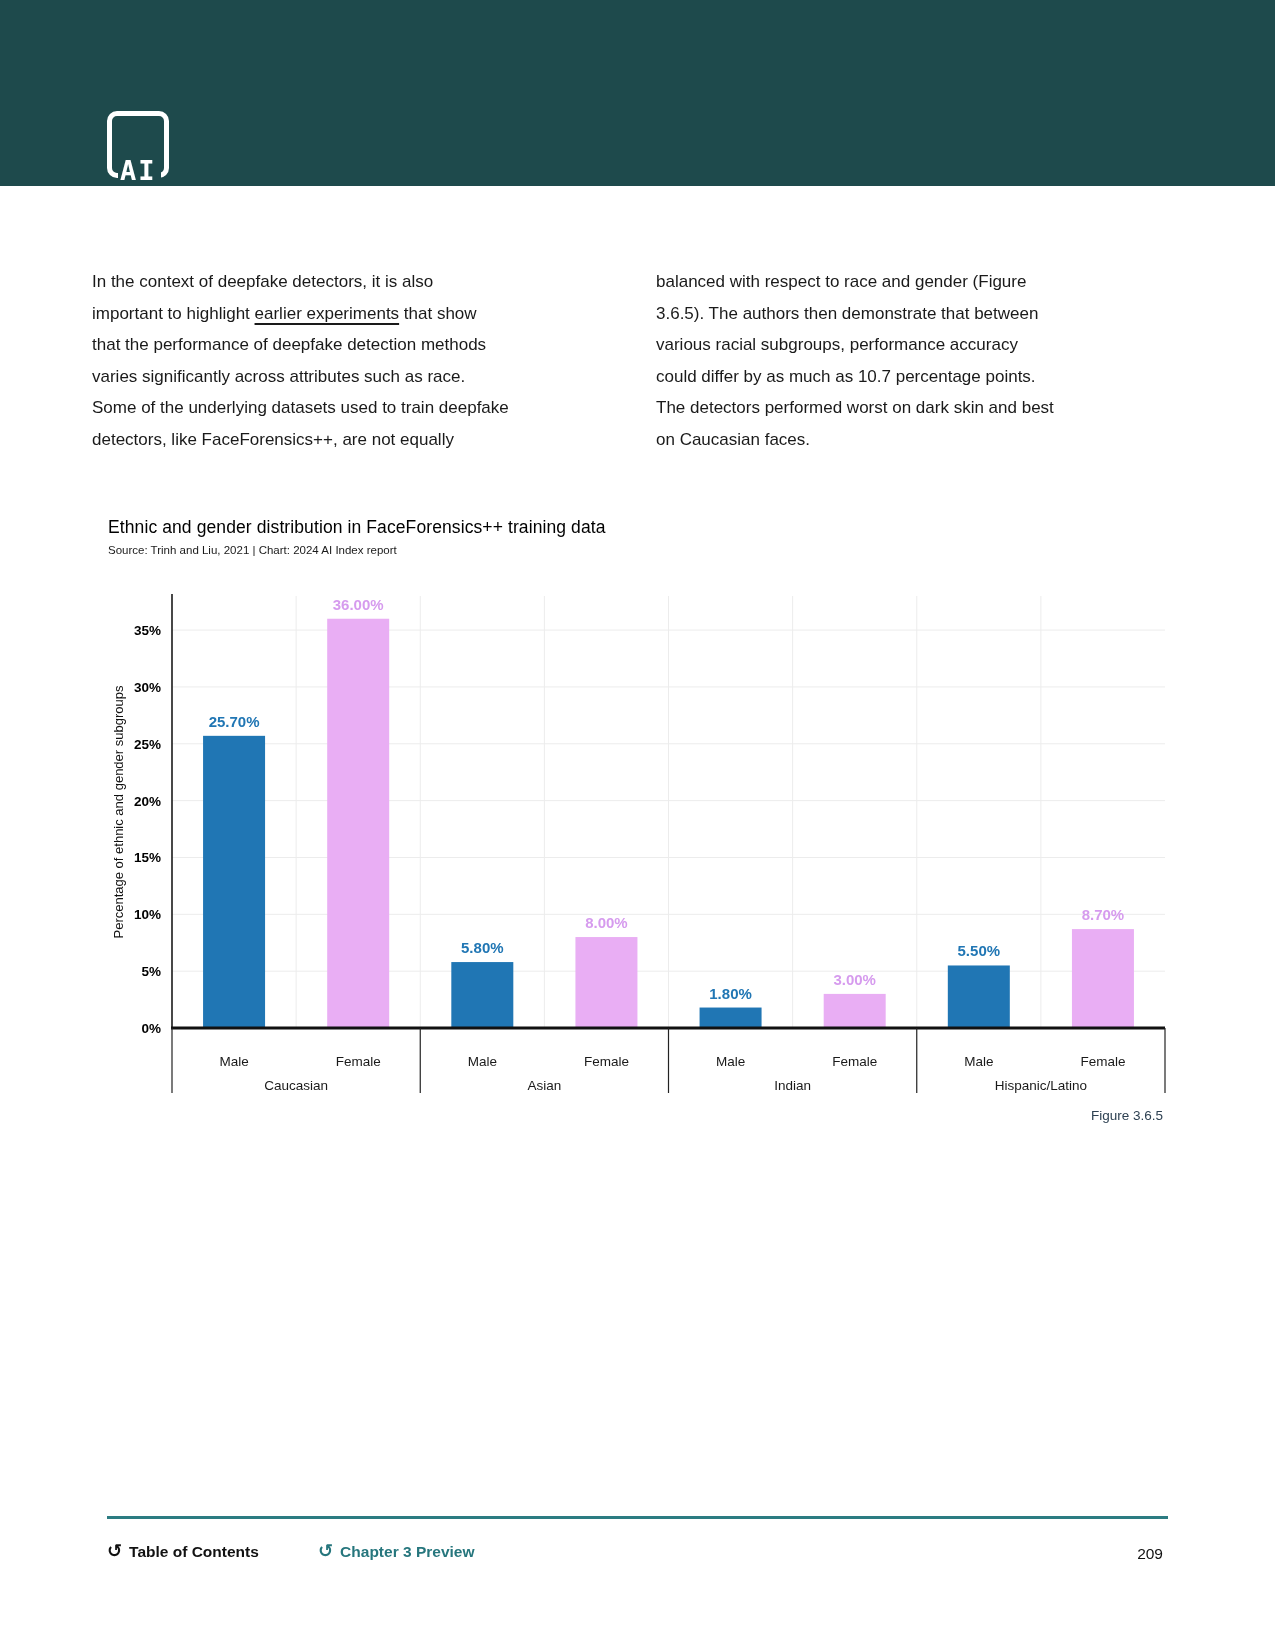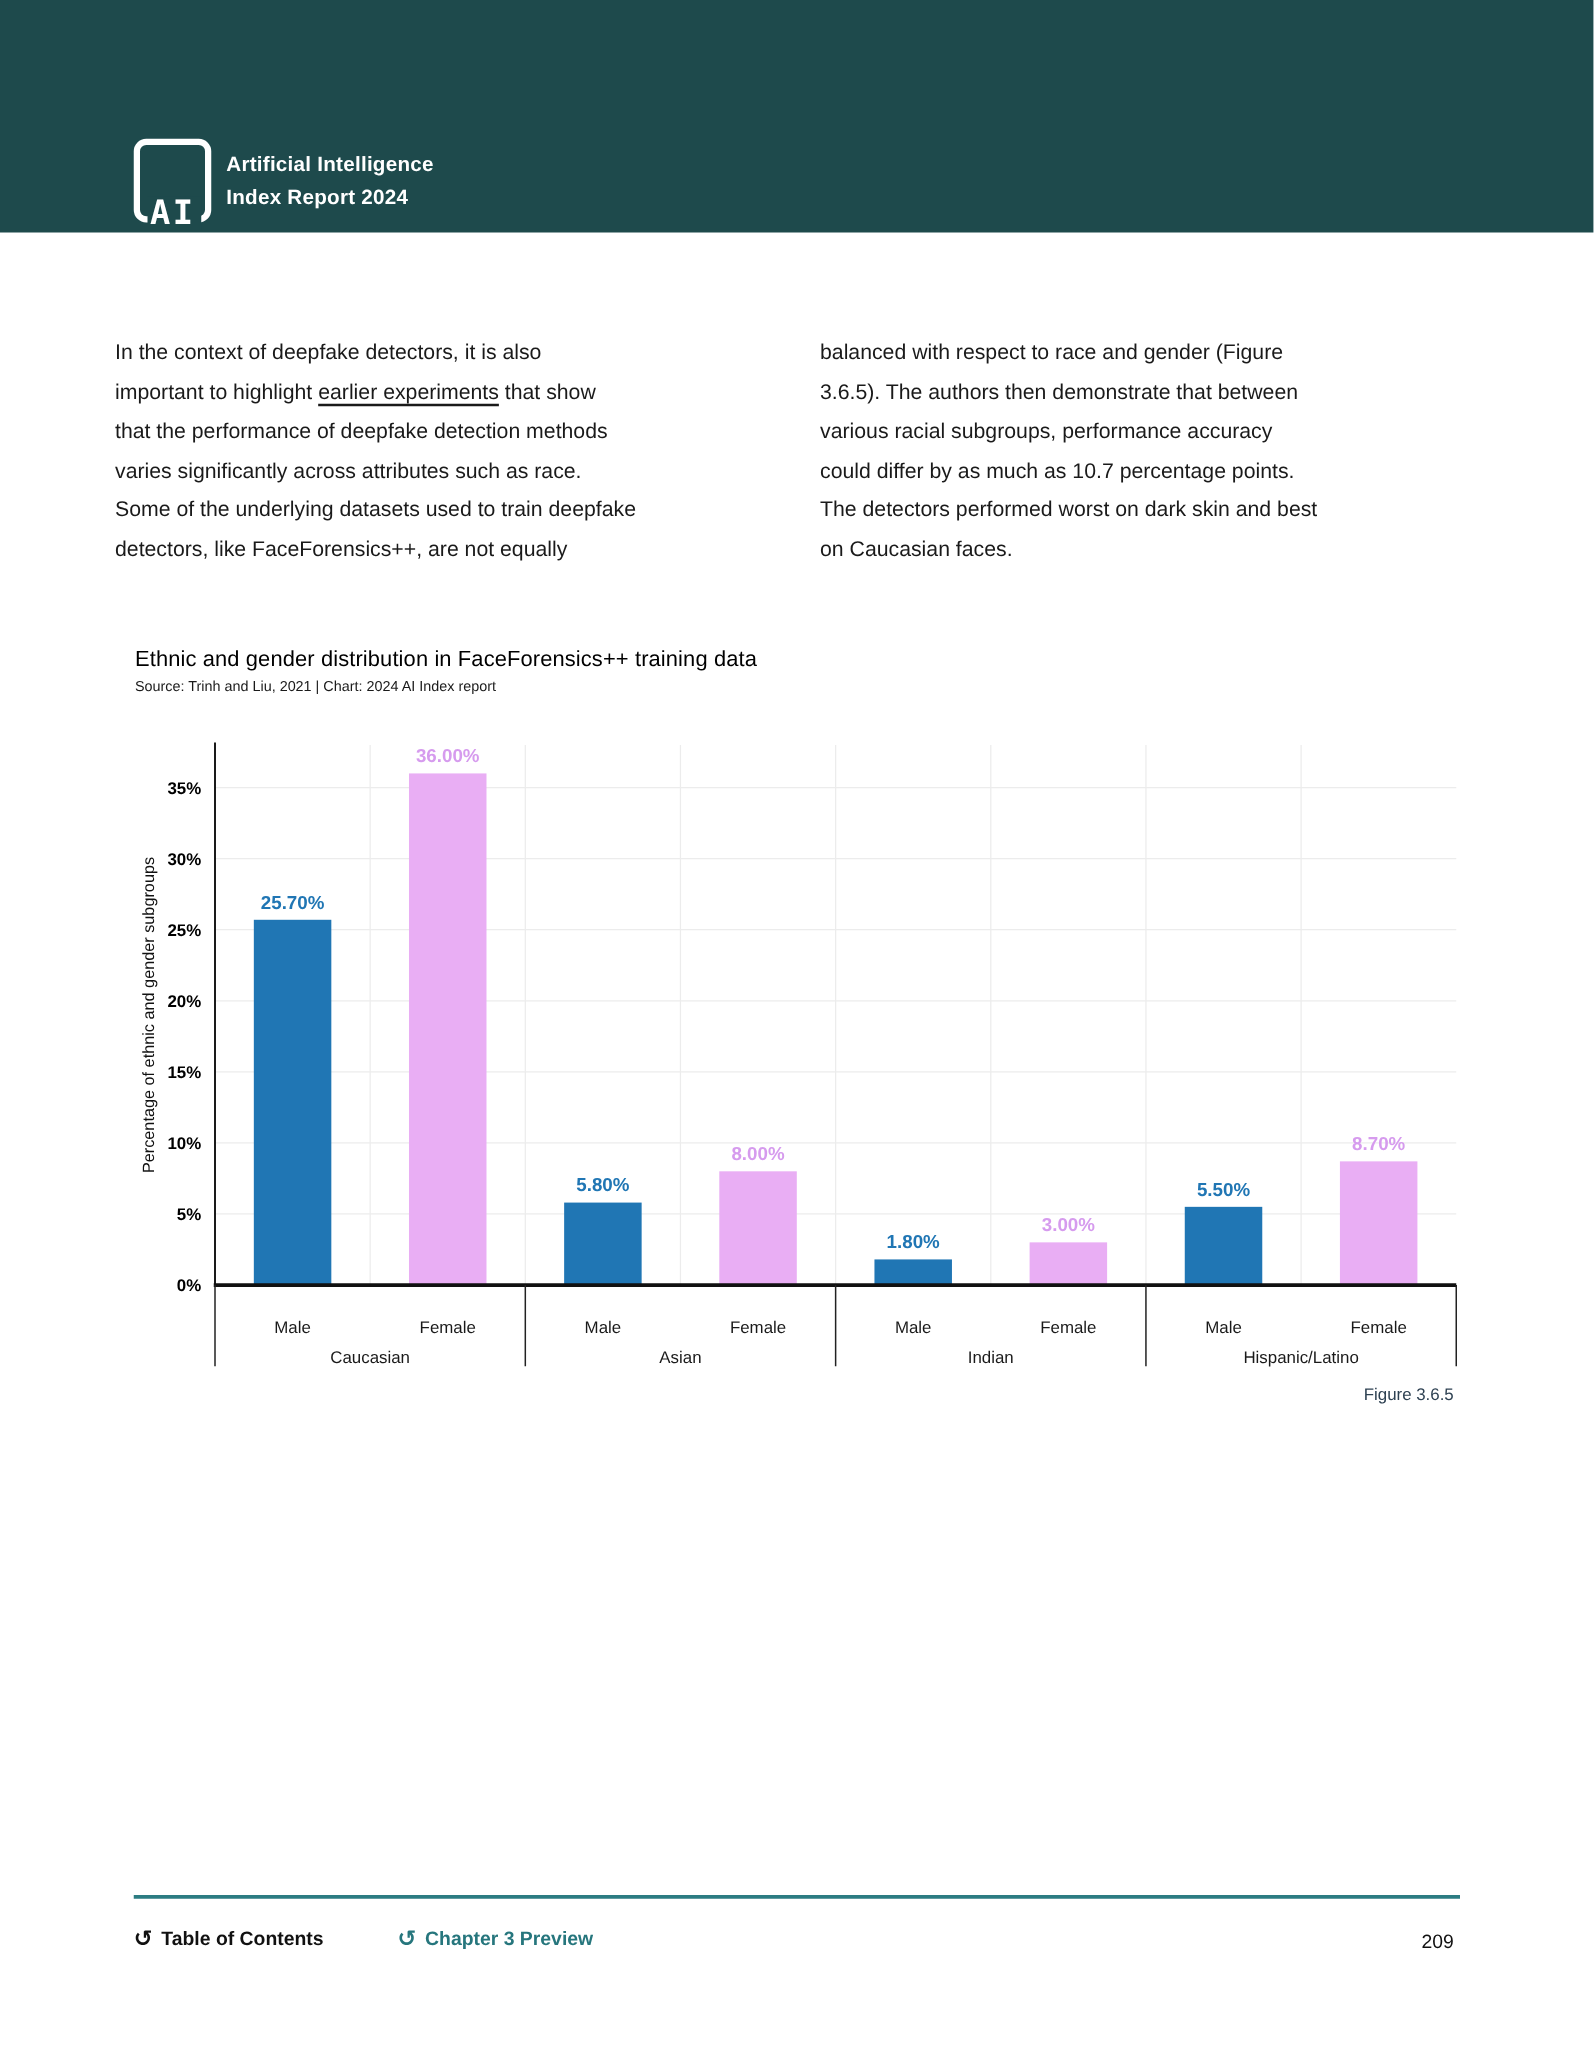--- a/index.html
+++ b/index.html
@@ -97,24 +97,20 @@
   }
 </style>
 </head>
 <body>
 
 <div class="page">
 
   <header class="header">
     <div class="logo">
       <span class="logo-ai">AI</span>
-    </div>
-    <div class="brand">
-      <div>Artificial Intelligence</div>
-      <div>Index Report 2024</div>
     </div>
   </header>
 
   <p class="col col-left"><span>In the context of deepfake detectors, it is also
 important to highlight </span><a class="body-link" href="#">earlier experiments</a><span> that show
 that the performance of deepfake detection methods
 varies significantly across attributes such as race.
 Some of the underlying datasets used to train deepfake
 detectors, like FaceForensics++, are not equally</span></p>
 

